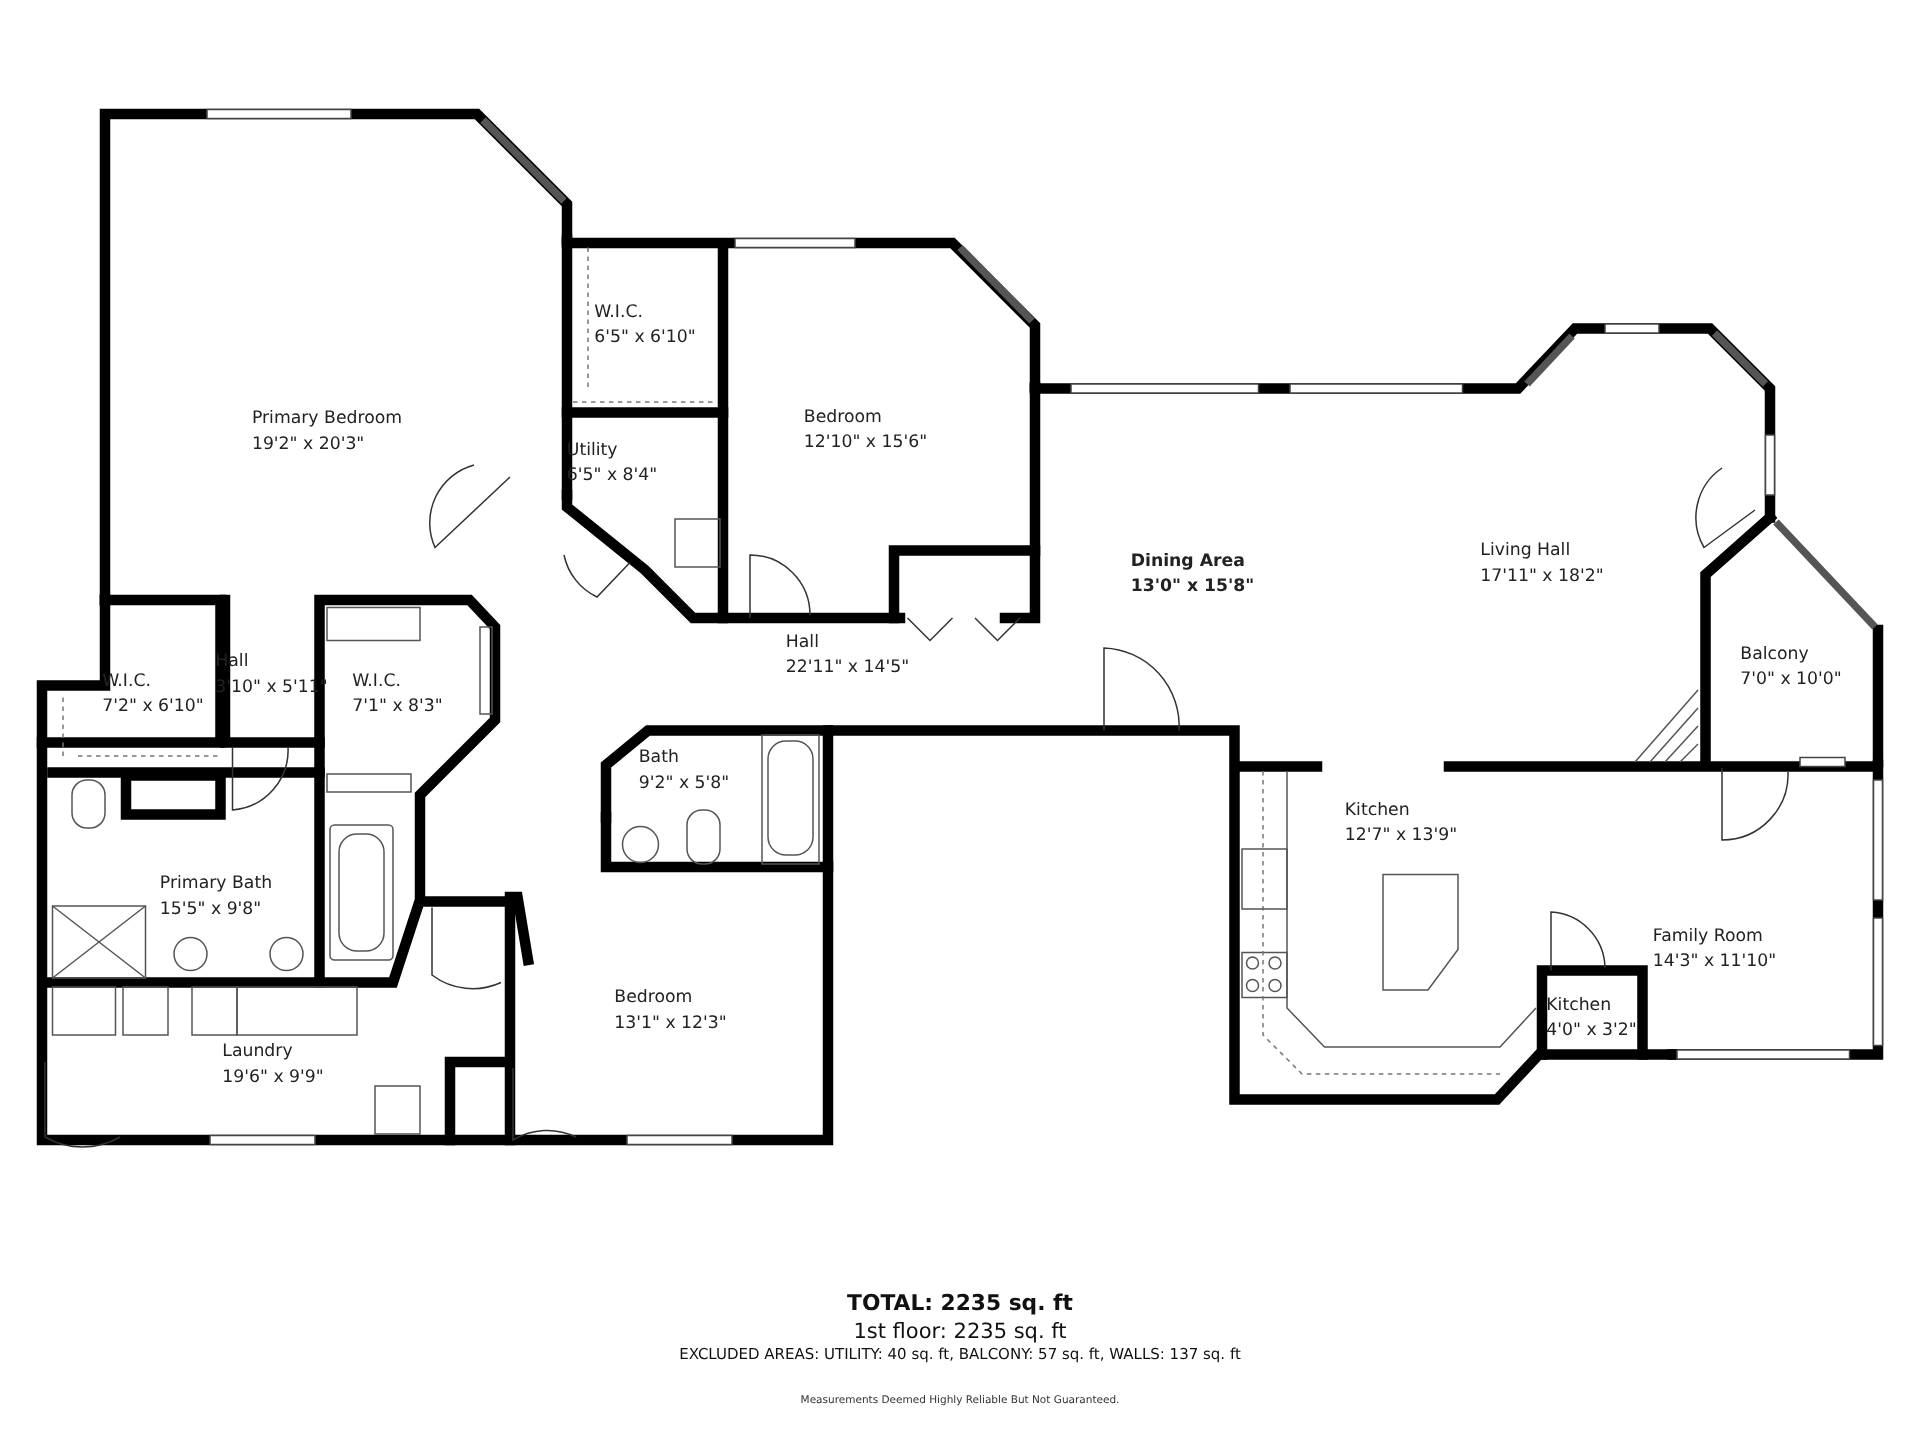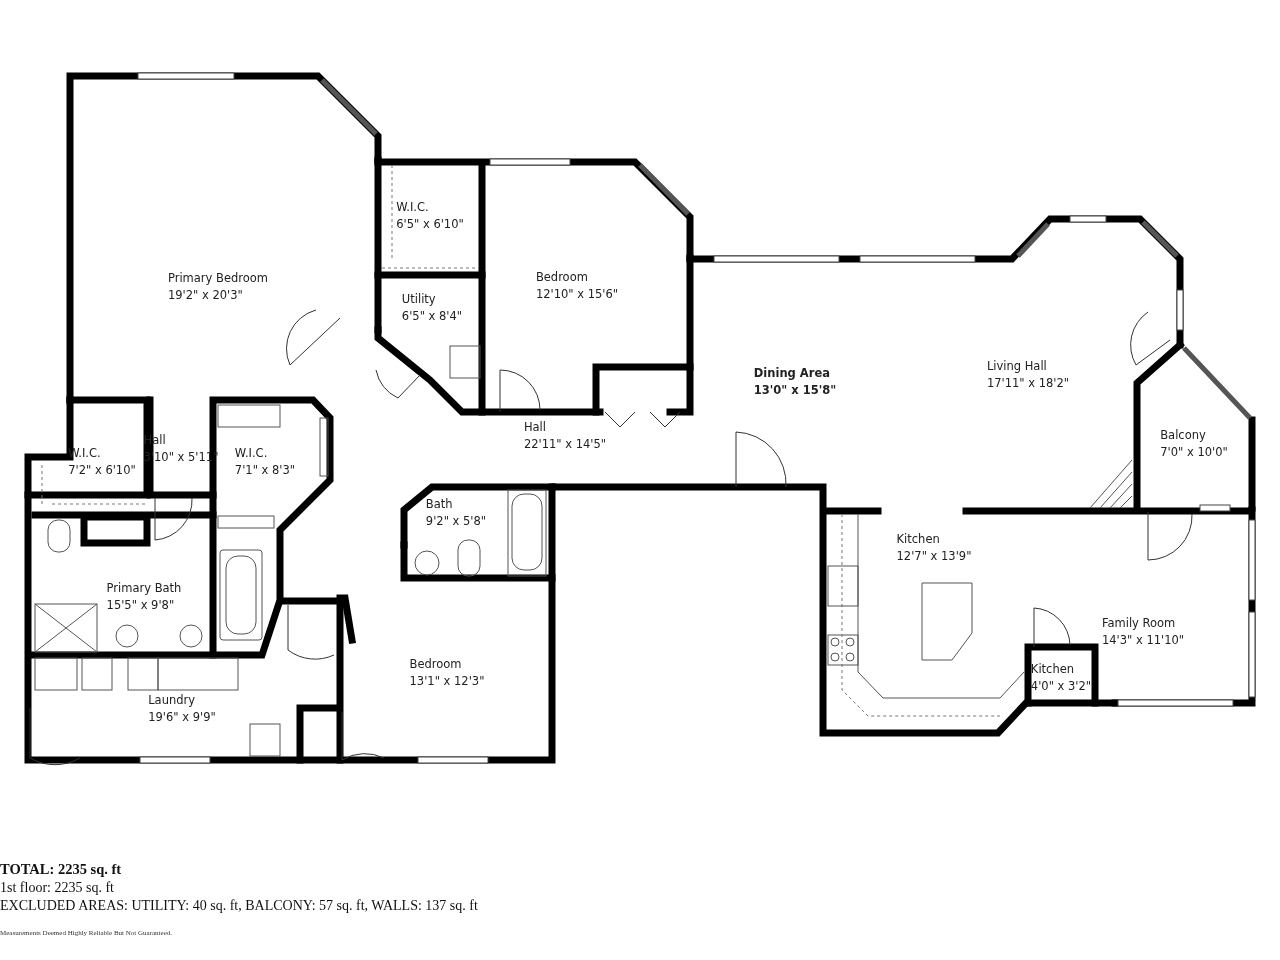--- a/index.html
+++ b/index.html
@@ -6,24 +6,24 @@
     body { width: 1280px; height: 960px; position: relative; overflow: hidden;
            font-family: "DejaVu Sans", "Liberation Sans", sans-serif; color: #222; }
     #plan { position: absolute; left: 0; top: 0; width: 1280px; height: 960px; }
     .wall { fill: none; stroke: #000; stroke-width: 7; stroke-linejoin: miter; stroke-linecap: square; }
     .thin { fill: none; stroke: #555; stroke-width: 1; }
     .dash { fill: none; stroke: #777; stroke-width: 1; stroke-dasharray: 3 3; }
     .win  { fill: #fff; stroke: #444; stroke-width: 1; }
     .door { fill: none; stroke: #333; stroke-width: 1; }
     .room-label { position: absolute; font-size: 11.5px; line-height: 17px;
                   transform: translate(-50%, -50%); white-space: nowrap; color: #222; }
-    .footer { position: absolute; left: 0; width: 1280px; color: #111; font-family: Liberation Serif, serif; }
+    .footer { position: absolute; left: 0; width: 1280px; text-align: center; color: #111; }
     .f-total { top: 861px; font-size: 14.5px; font-weight: bold; }
     .f-floor { top: 880px; font-size: 14px; }
-    .f-excl  { top: 898px; font-size: 14px; }
+    .f-excl  { top: 898px; font-size: 10px; }
     .f-note  { top: 929px; font-size: 7px; color: #333; }
   </style>
 </head>
 <body>
 
 <svg id="plan" viewBox="0 0 1280 960" xmlns="http://www.w3.org/2000/svg">
 
   <g>
 
     <polyline class="wall" points="70,400 70,76 318,76 378,136 378,160"></polyline>
@@ -152,21 +152,21 @@
 </svg>
 
 <div class="room-label" style="left:218px;top:243px;margin-top:44px;">
   <div>Primary Bedroom</div>
   <div>19'2" x 20'3"</div>
 </div>
 <div class="room-label" style="left:430px;top:216px;">
   <div>W.I.C.</div>
   <div>6'5" x 6'10"</div>
 </div>
-<div class="room-label" style="left:432px;top:308px;">
+<div class="room-label" style="left:408px;top:308px;">
   <div>Utility</div>
   <div>6'5" x 8'4"</div>
 </div>
 <div class="room-label" style="left:577px;top:286px;">
   <div>Bedroom</div>
   <div>12'10" x 15'6"</div>
 </div>
 <div class="room-label" style="left:795px;top:382px;font-weight:bold;">
   <div>Dining Area</div>
   <div>13'0" x 15'8"</div>

